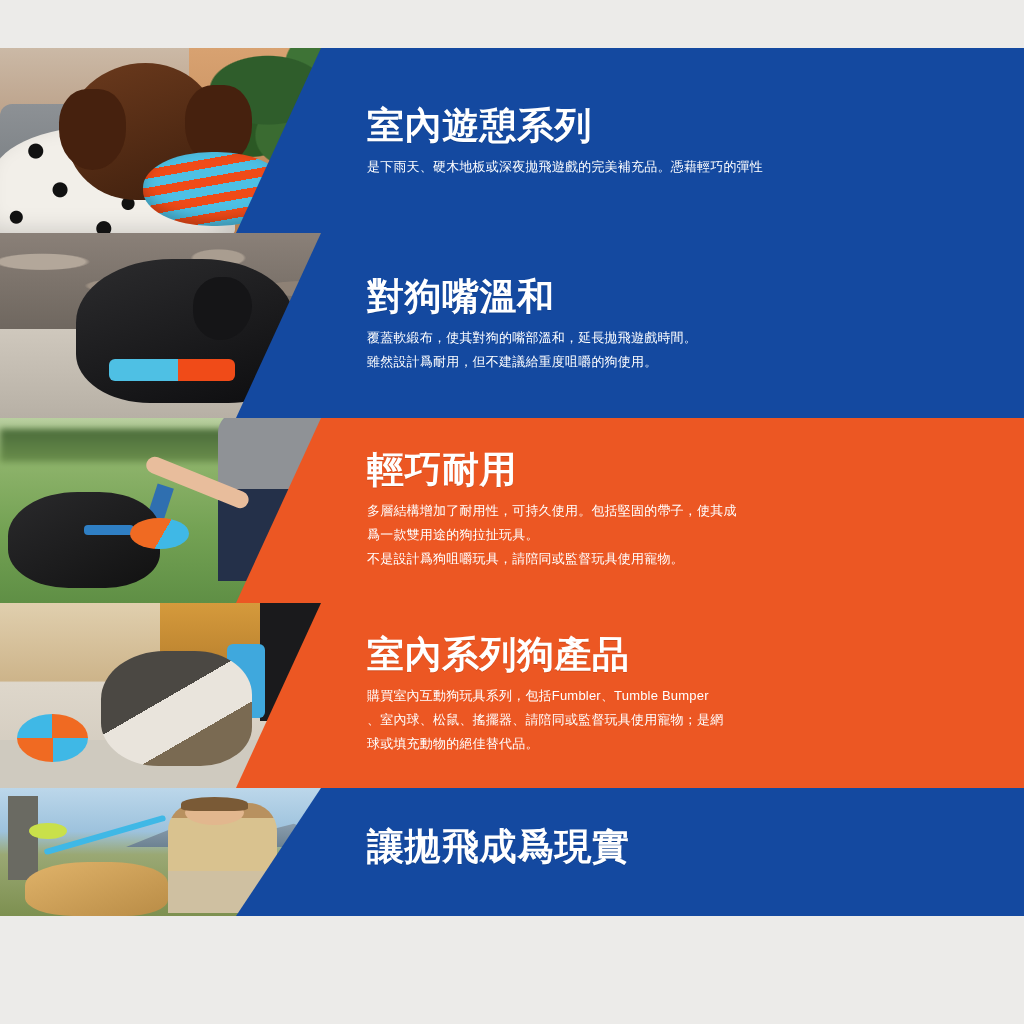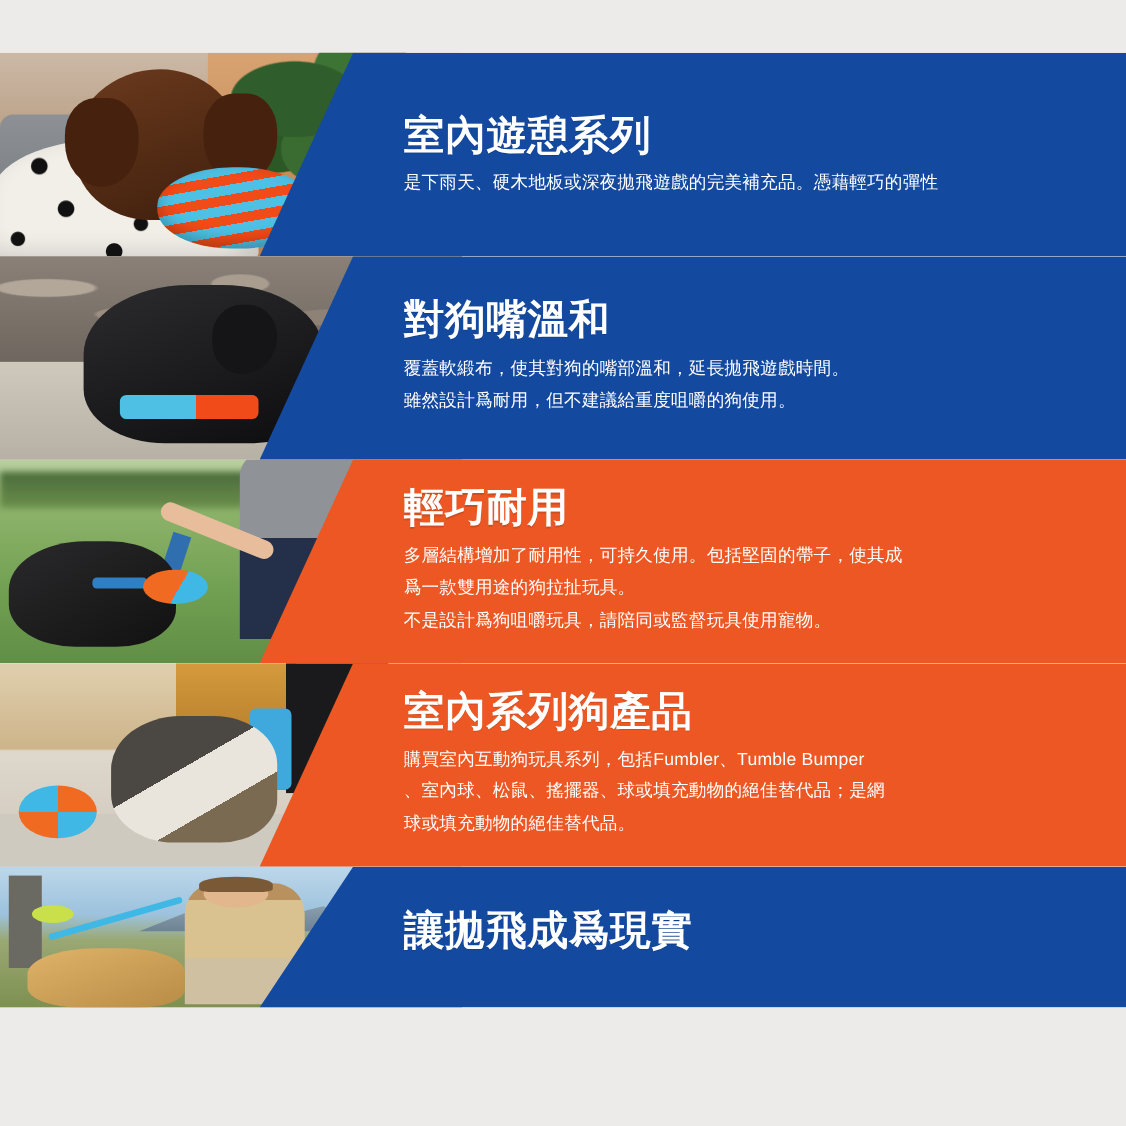--- a/index.html
+++ b/index.html
@@ -45,21 +45,21 @@
   }
   .title{
     font-size:37px;
     font-weight:bold;
     line-height:1.06;
     letter-spacing:0.5px;
     margin:0 0 10px 22px;
     text-shadow:0 1px 0 rgba(0,0,0,.12);
   }
   .body{
-    font-size:16px;
+    font-size:13px;
     line-height:1.85;
     margin:0 0 0 22px;
     letter-spacing:.2px;
   }
   .body p{margin:0;}
   .row.r1 .content{padding-top:4px;}
 
   
   .r1 .bg{position:absolute;inset:0;background:
       linear-gradient(180deg,#cbb9a6 0%,#b99d84 45%,#9c8066 100%);}
@@ -242,21 +242,21 @@
           <div class="rug"></div>
         <div class="pup"></div>
           <div class="ball"></div>
       </div>
     </div>
     <div class="panel orange"></div>
     <div class="content">
       <h2 class="title">室內系列狗產品</h2>
       <div class="body">
         <p>購買室內互動狗玩具系列，包括Fumbler、Tumble Bumper</p>
-        <p>、室內球、松鼠、搖擺器、球或填充動物的絕佳替代品；是網</p>
+        <p>、室內球、松鼠、搖擺器、請陪同或監督玩具使用寵物；是網</p>
         <p>球或填充動物的絕佳替代品。</p>
       </div>
     </div>
   </div>
 
   <div class="row r5">
     <div class="photo">
       <div class="scene">
         <div class="bg"></div>
           <div class="mtn"></div>

